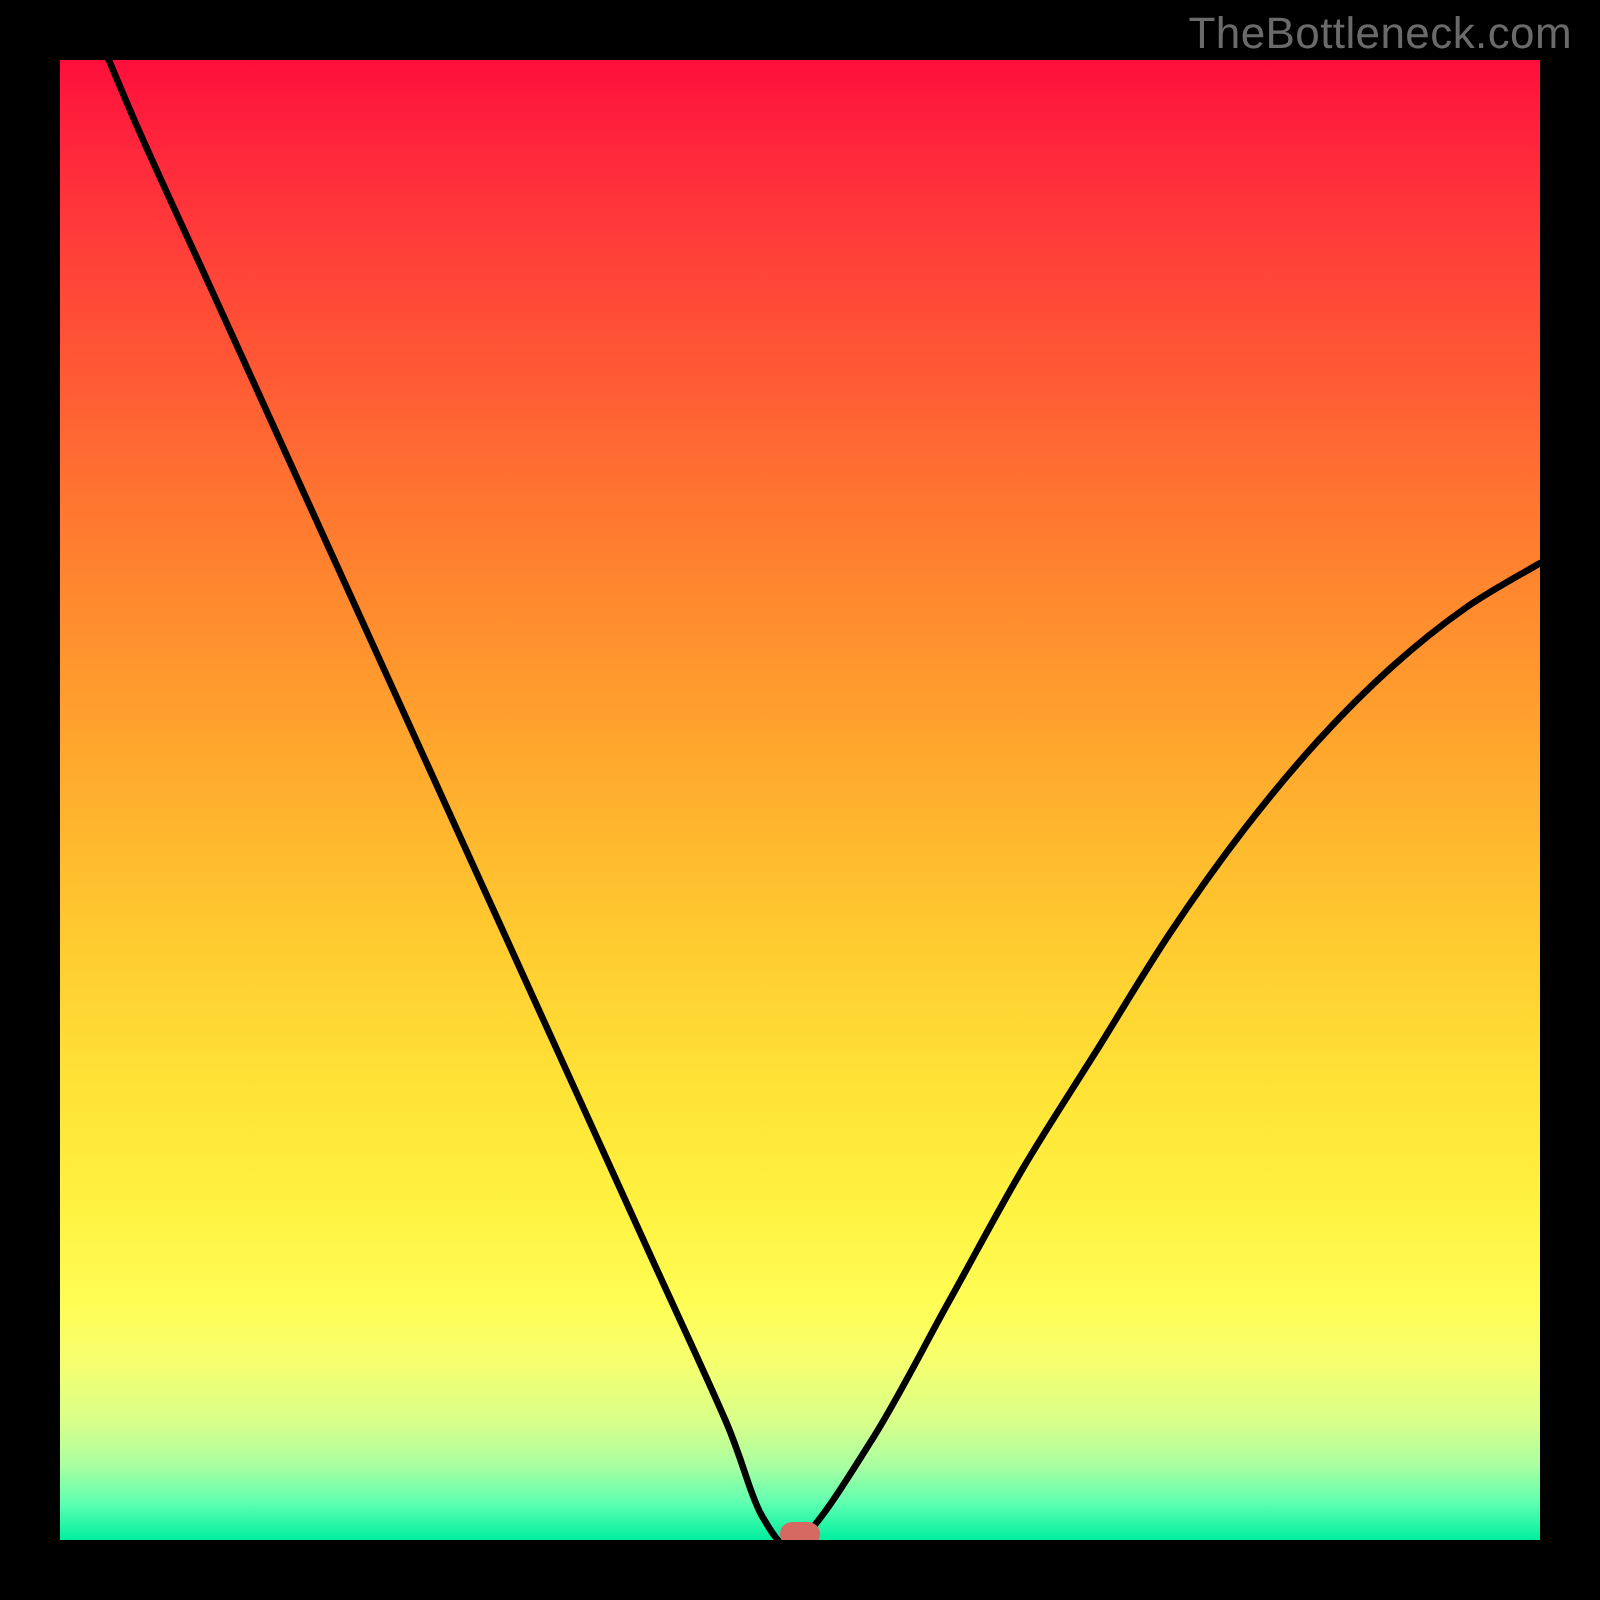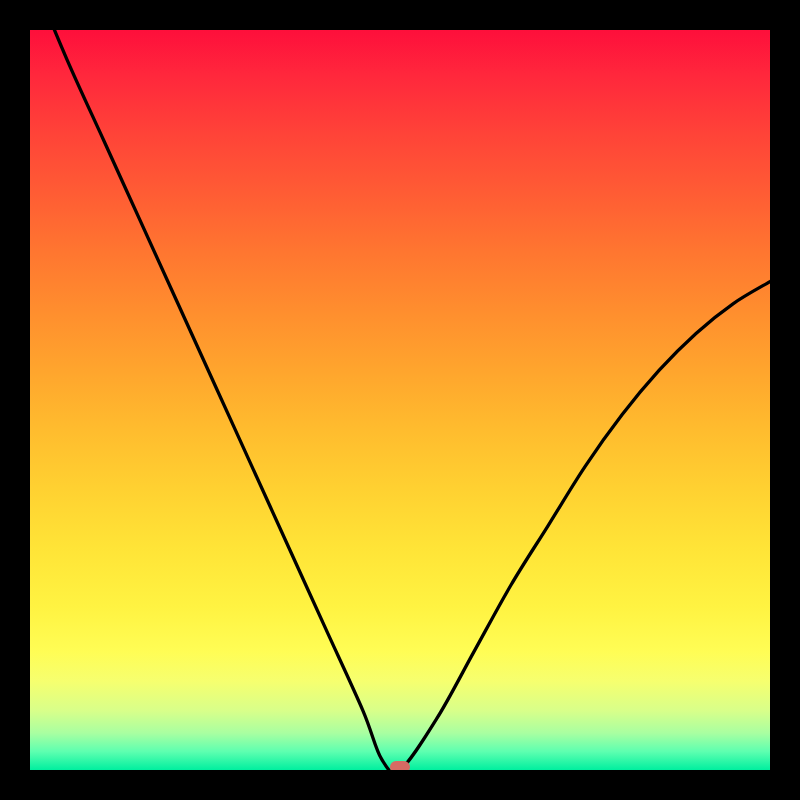--- a/index.html
+++ b/index.html
@@ -72,20 +72,21 @@
     background: #d66a63;
     border-radius: 6px;
     z-index: 2;
     transform: translate(-50%, -50%);
   }
 </style>
 </head>
 <body>
 
 <div class="frame">
+  <div class="watermark">TheBottleneck.com</div>
 
   <div class="plot-area">
     <div class="gradient"></div>
     <svg class="curve" viewBox="0 0 740 740" preserveAspectRatio="none">
       <path id="curve-path" fill="none" stroke="#000" stroke-width="3.3" stroke-linecap="round" d="M 0 -59.200000000000045 C 6.166666666666667 -44.400000000000034, 24.666666666666664 1.2333333333333485, 37 29.600000000000023 C 49.333333333333336 57.9666666666667, 61.666666666666664 83.86666666666667, 74 111 C 86.33333333333333 138.13333333333333, 98.66666666666667 165.26666666666665, 111 192.39999999999998 C 123.33333333333333 219.5333333333333, 135.66666666666666 246.66666666666669, 148 273.8 C 160.33333333333334 300.93333333333334, 172.66666666666666 328.06666666666666, 185 355.2 C 197.33333333333334 382.3333333333333, 209.66666666666666 409.4666666666667, 222 436.6 C 234.33333333333334 463.73333333333335, 246.66666666666666 490.8666666666667, 259 518 C 271.3333333333333 545.1333333333333, 283.6666666666667 572.2666666666667, 296 599.4 C 308.3333333333333 626.5333333333333, 323.75 659.2166666666666, 333 680.8 C 342.25 702.3833333333333, 345.3333333333333 719.0333333333333, 351.5 728.9 C 357.6666666666667 738.7666666666667, 360.75 746.7833333333333, 370 740 C 379.25 733.2166666666667, 394.66666666666674 707.9333333333334, 407.00000000000006 688.2 C 419.33333333333337 668.4666666666667, 431.6666666666667 643.8000000000001, 444 621.6 C 456.3333333333333 599.4, 468.6666666666667 575.9666666666667, 481 555 C 493.3333333333333 534.0333333333333, 505.6666666666667 515.5333333333333, 518 495.79999999999995 C 530.3333333333334 476.0666666666666, 542.6666666666666 455.1, 555 436.6 C 567.3333333333334 418.1, 579.6666666666666 400.83333333333337, 592 384.8 C 604.3333333333334 368.76666666666665, 616.6666666666666 353.96666666666664, 629 340.4 C 641.3333333333334 326.8333333333333, 653.6666666666666 314.5, 666 303.40000000000003 C 678.3333333333334 292.30000000000007, 690.6666666666666 282.43333333333334, 703 273.8 C 715.3333333333334 265.1666666666667, 733.8333333333334 255.29999999999998, 740 251.59999999999997"></path>
     </svg>
     <div id="marker" class="marker" style="left: 370px; top: 737px;"></div>
   </div>
 </div>
 

